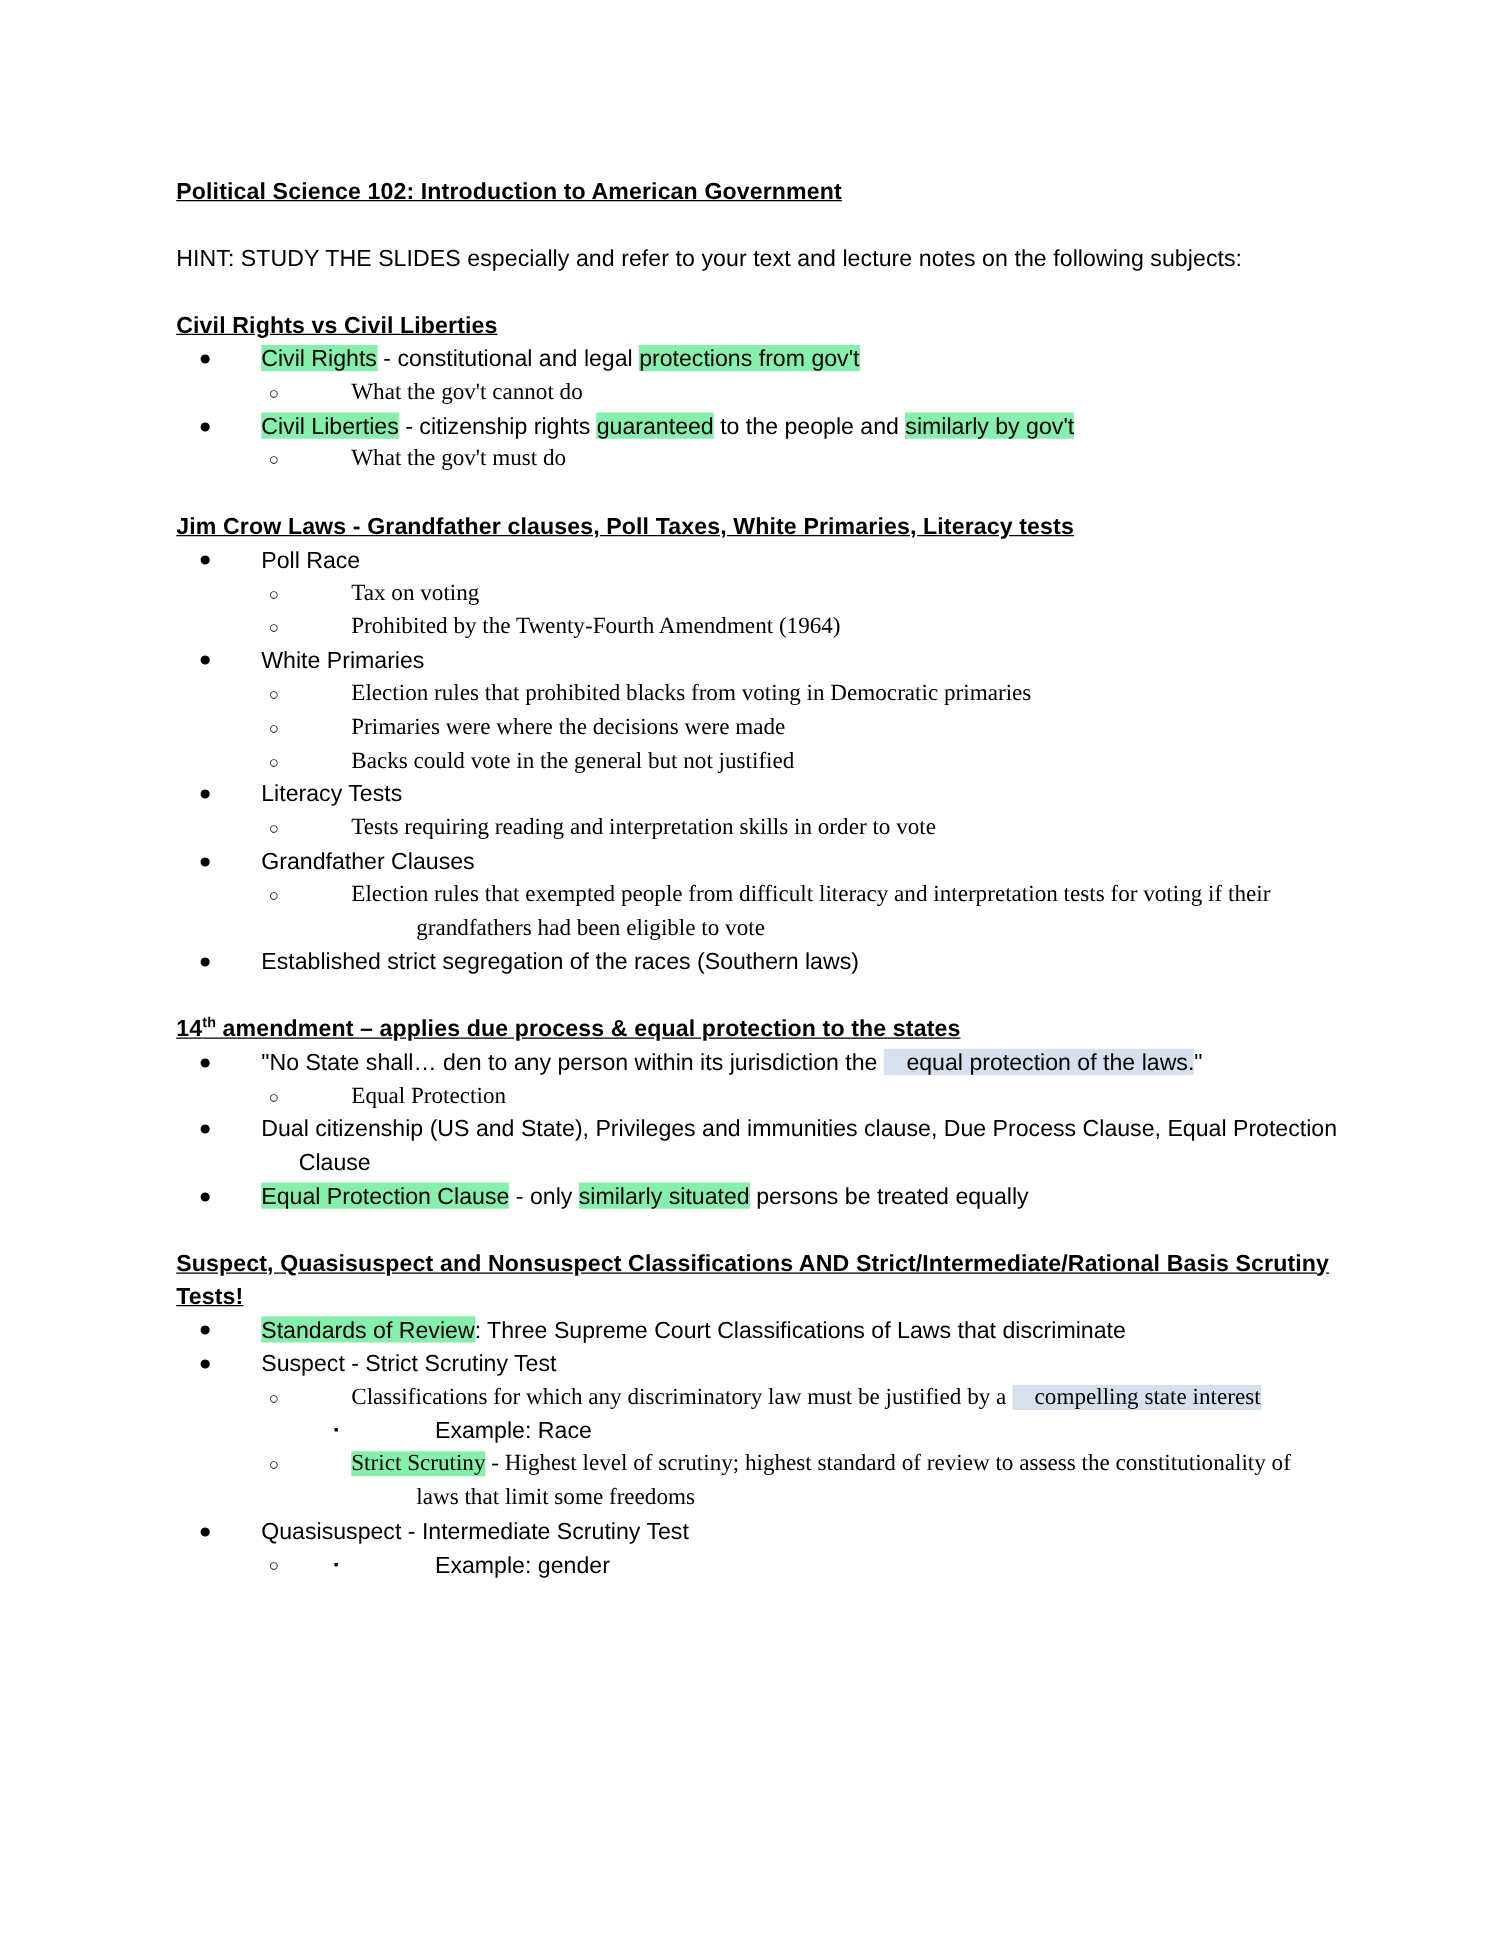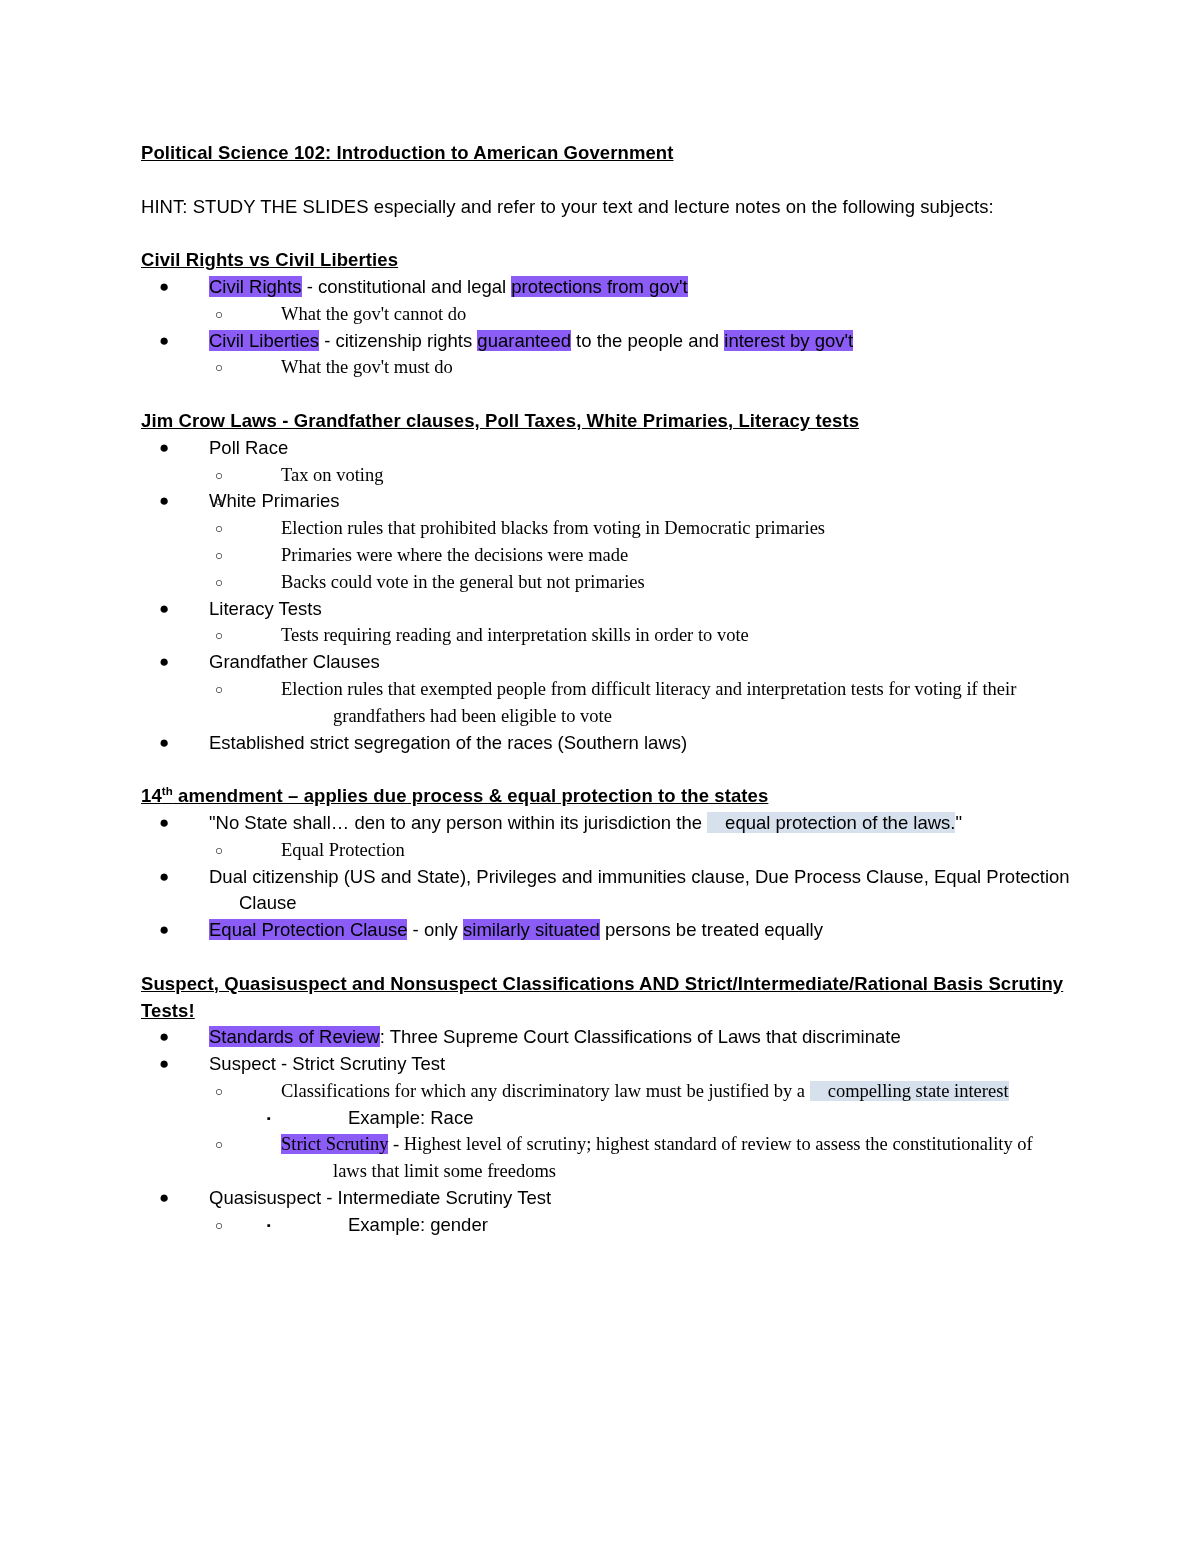--- a/index.html
+++ b/index.html
@@ -87,21 +87,21 @@
     top: 0;
     width: 22px;
     font-size: 11px;
     line-height: 26px;
   }
   
   li.l1 > .txt { display: block; text-indent: -30px; padding-left: 30px; }
   li.l2 > .txt { display: block; text-indent: -52px; padding-left: 52px; font-family: Liberation Serif, serif; }
 
   .hl-orange {
-    background-color: #8b5cf6;
+    background-color: #86efac;
     box-decoration-break: clone;
     -webkit-box-decoration-break: clone;
   }
   .hl-blue {
     background-color: #d7e1ed;
     box-decoration-break: clone;
     padding-left: 18px;
     -webkit-box-decoration-break: clone;
   }
   sup { font-size: 0.62em; vertical-align: super; line-height: 0; }
@@ -125,56 +125,57 @@
           <li class="l1">
             <span class="bullet">●</span>
             <span class="txt"><span class="hl-orange">Civil Rights</span> - constitutional and legal <span class="hl-orange">protections from gov't</span></span>
           </li>
           <li class="l2">
             <span class="bullet">○</span>
             <span class="txt">What the gov't cannot do</span>
           </li>
           <li class="l1">
             <span class="bullet">●</span>
-            <span class="txt"><span class="hl-orange">Civil Liberties</span> - citizenship rights <span class="hl-orange">guaranteed</span> to the people and <span class="hl-orange">interest by gov't</span></span>
+            <span class="txt"><span class="hl-orange">Civil Liberties</span> - citizenship rights <span class="hl-orange">guaranteed</span> to the people and <span class="hl-orange">similarly by gov't</span></span>
           </li>
           <li class="l2">
             <span class="bullet">○</span>
             <span class="txt">What the gov't must do</span>
           </li>
         </ul>
         <div class="spacer"></div>
         <div class="heading">Jim Crow Laws - Grandfather clauses, Poll Taxes, White Primaries, Literacy tests</div>
         <ul class="lvl1">
           <li class="l1">
             <span class="bullet">●</span>
             <span class="txt">Poll Race</span>
           </li>
           <li class="l2">
             <span class="bullet">○</span>
             <span class="txt">Tax on voting</span>
           </li>
           <li class="l2">
             <span class="bullet">○</span>
+            <span class="txt">Prohibited by the Twenty-Fourth Amendment (1964)</span>
           </li>
           <li class="l1">
             <span class="bullet">●</span>
             <span class="txt">White Primaries</span>
           </li>
           <li class="l2">
             <span class="bullet">○</span>
             <span class="txt">Election rules that prohibited blacks from voting in Democratic primaries</span>
           </li>
           <li class="l2">
             <span class="bullet">○</span>
             <span class="txt">Primaries were where the decisions were made</span>
           </li>
           <li class="l2">
             <span class="bullet">○</span>
-            <span class="txt">Backs could vote in the general but not primaries</span>
+            <span class="txt">Backs could vote in the general but not justified</span>
           </li>
           <li class="l1">
             <span class="bullet">●</span>
             <span class="txt">Literacy Tests</span>
           </li>
           <li class="l2">
             <span class="bullet">○</span>
             <span class="txt">Tests requiring reading and interpretation skills in order to vote</span>
           </li>
           <li class="l1">

